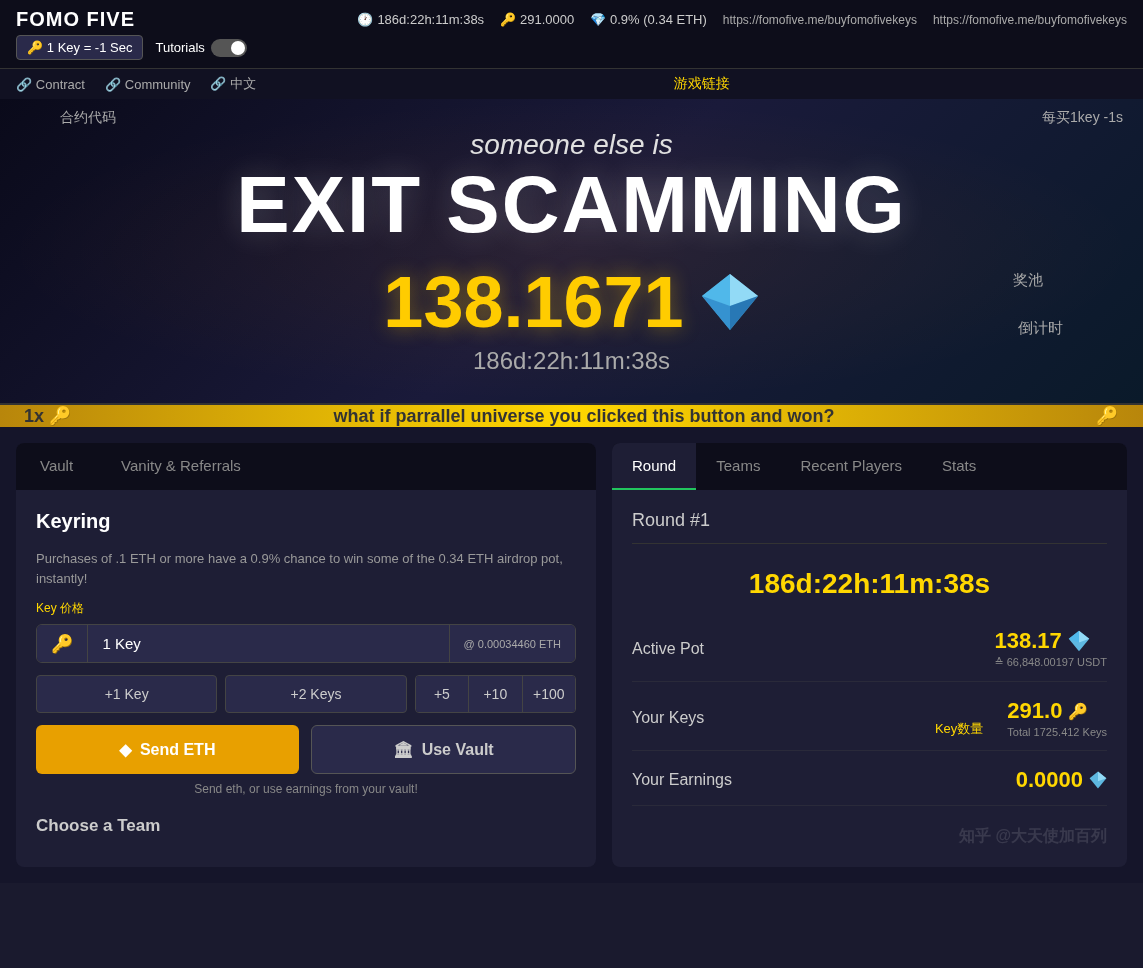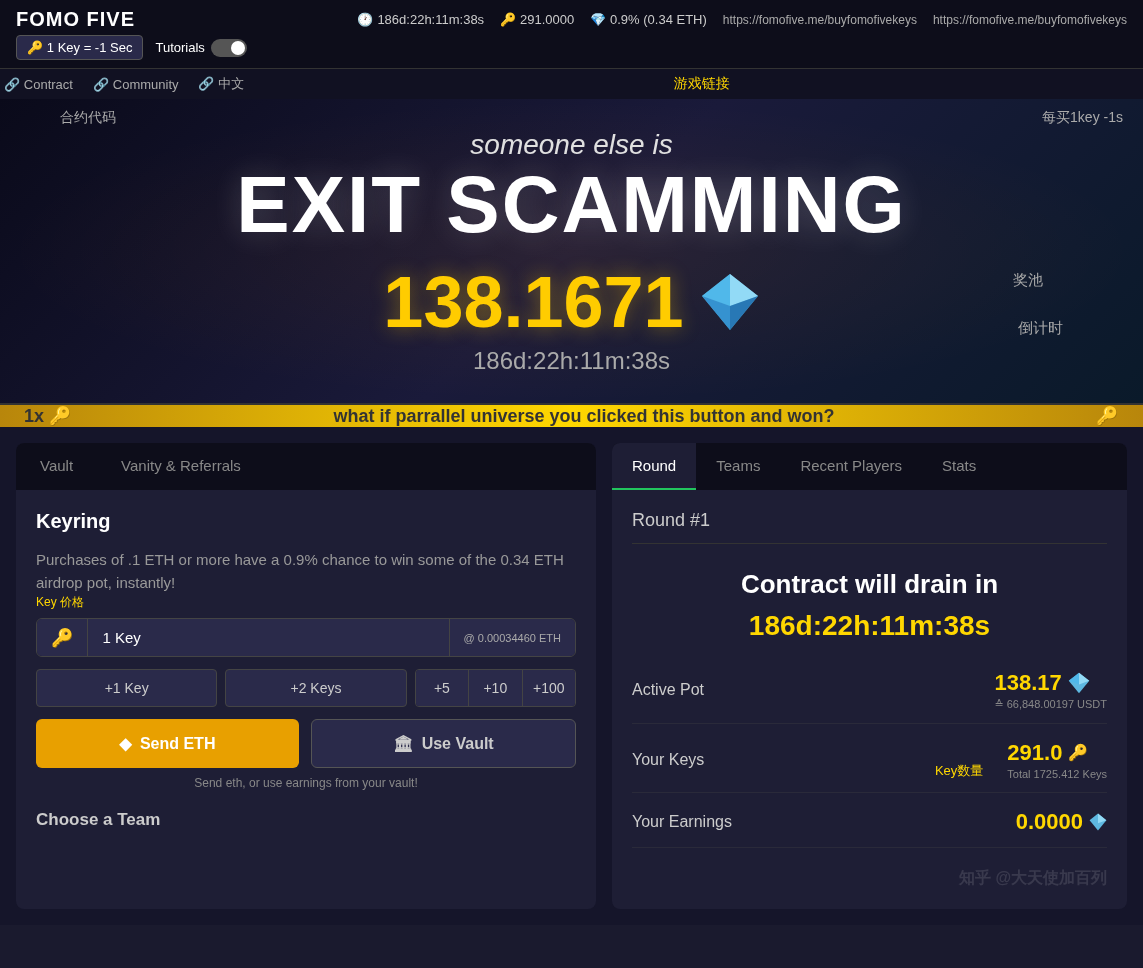--- a/index.html
+++ b/index.html
@@ -77,21 +77,21 @@
       top: 2px;
       width: 14px;
       height: 14px;
       background: #fff;
       border-radius: 50%;
     }
 
     
     .subheader {
       background: #111122;
-      padding: 6px 4px;
+      padding: 6px 16px;
       display: flex;
       align-items: center;
       gap: 20px;
     }
     .subheader a {
       font-size: 13px;
       color: #aaa;
       text-decoration: none;
     }
 
@@ -233,23 +233,23 @@
     .panel-content {
       padding: 20px;
     }
     .panel-title {
       font-size: 20px;
       font-weight: 700;
       color: #fff;
       margin-bottom: 16px;
     }
     .info-text {
-      font-size: 15px;
+      font-size: 13px;
       color: #999;
-      margin-bottom: 0;
+      margin-bottom: 12px;
       line-height: 1.5;
     }
     .key-price-label {
       color: #ffd700;
       font-size: 12px;
       text-align: left;
       margin-bottom: 7px;
     }
 
     
@@ -611,23 +611,20 @@
       <div class="right-tab active">Round</div>
       <div class="right-tab">Teams</div>
       <div class="right-tab">Recent Players</div>
       <div class="right-tab">Stats</div>
     </div>
 
     <div class="right-panel-content">
       <div class="round-title">Round #1</div>
 
       <div class="round-main">
-        <div class="contract-drain">
-          <span>Contract will drain in</span>
-        </div>
         <div class="contract-timer">186d:22h:11m:38s</div>
       </div>
 
       <div class="stats-grid">
 
         <div class="stat-row">
           <span class="stat-label">Active Pot</span>
           <div class="stat-value-col">
             <div class="stat-value">
               <span>138.17</span>

